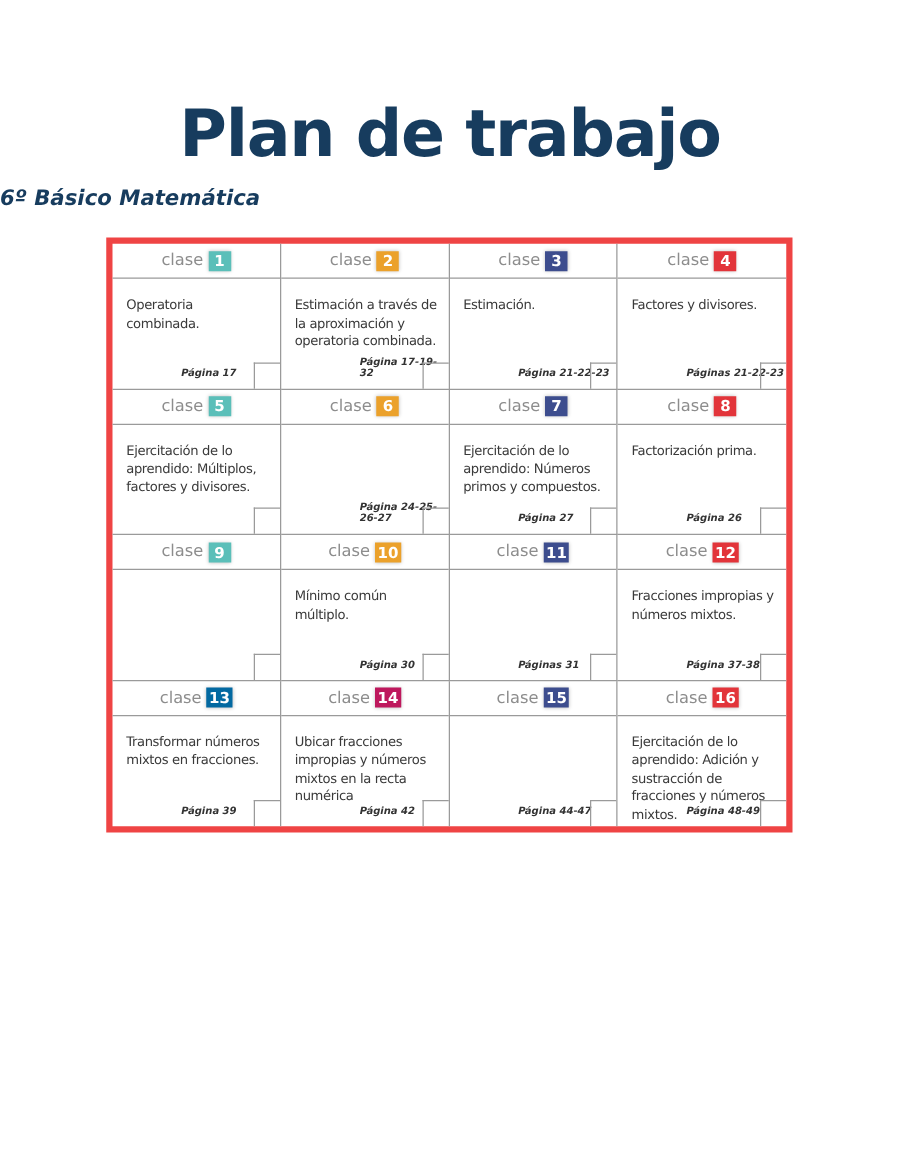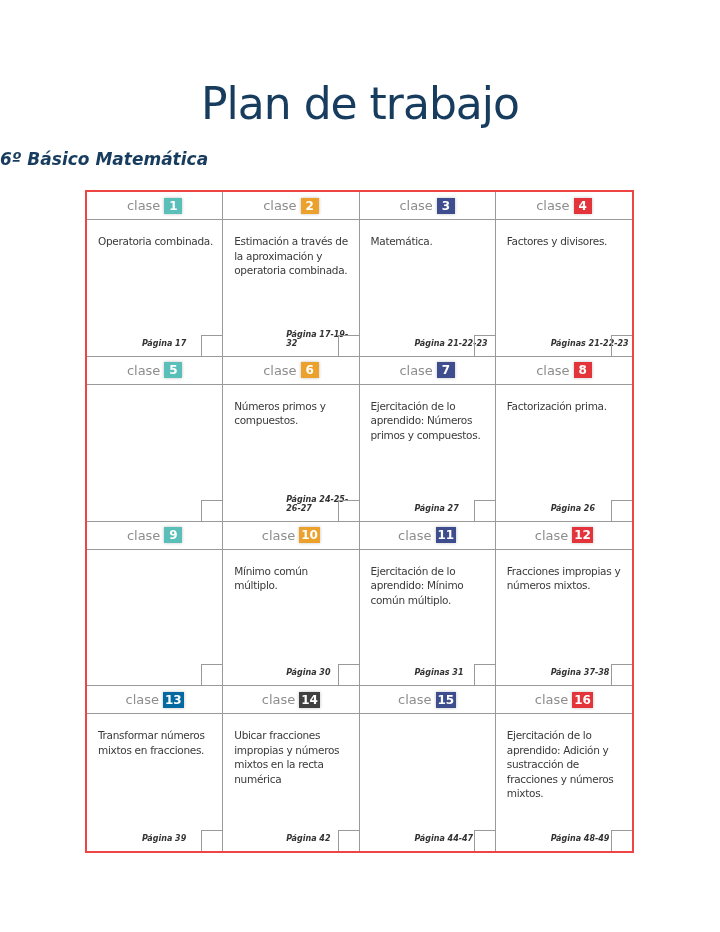--- a/index.html
+++ b/index.html
@@ -1,19 +1,19 @@
 <!DOCTYPE html>
 <html><head>
 <meta charset="utf-8">
 <style>
   html, body { margin:0; padding:0; background:#ffffff; }
   body { width:720px; height:932px; position:relative; font-family:"DejaVu Sans", sans-serif; overflow:hidden; }
-  .title { position:absolute; top:78px; left:0; width:720px; text-align:center; font-family:"DejaVu Sans", sans-serif; font-weight:normal; font-size:44px; color:#173c5e; letter-spacing:-1px; }
+  .title { position:absolute; top:78px; left:0; width:720px; text-align:center; font-family:"DejaVu Sans", sans-serif; font-weight:bold; font-size:52px; color:#173c5e; letter-spacing:-1px; }
   .subtitle { position:absolute; top:149px; left:0; width:720px; text-align:left; font-family:"DejaVu Sans", sans-serif; font-weight:bold; font-style:italic; font-size:17px; color:#173c5e; }
-  .grid { position:absolute; left:85px; top:190px; width:549px; height:663px; border:2px solid #ef4444; box-sizing:border-box; display:grid; grid-template-columns:repeat(4, 1fr); grid-template-rows:repeat(4, 1fr); }
+  .grid { position:absolute; left:85px; top:190px; width:549px; height:476px; border:5px solid #ef4444; box-sizing:border-box; display:grid; grid-template-columns:repeat(4, 1fr); grid-template-rows:repeat(4, 1fr); }
   .cell { position:relative; border-right:1px solid #9a9a9a; border-bottom:1px solid #9a9a9a; box-sizing:border-box; }
   .cell:nth-child(4n) { border-right:none; }
   .cell:nth-child(n+13) { border-bottom:none; }
   .head { height:28px; border-bottom:1px solid #9a9a9a; display:flex; align-items:center; justify-content:center; box-sizing:border-box; }
   .clase { font-family:"DejaVu Sans", sans-serif; font-size:13px; color:#8d8d8d; margin-right:4px; }
   .num { display:inline-block; min-width:14px; height:16px; padding:0 2px; color:#fff; font-weight:bold; font-size:12px; line-height:16px; text-align:center; box-shadow:0 0 3px rgba(0,0,0,0.25); }
   .desc { position:absolute; top:42px; left:11px; right:8px; font-family:"DejaVu Sans", sans-serif; font-size:10.5px; line-height:14.5px; color:#3a3a3a; letter-spacing:-0.3px; }
   .page { position:absolute; bottom:8px; left:11px; font-family:"DejaVu Sans", sans-serif; font-style:italic; font-weight:bold; font-size:8px; color:#333;margin-left:44px; }
   .page.indent { left:19px; }
   .check { position:absolute; right:0; bottom:0; width:21px; height:21px; border-left:1px solid #9a9a9a; border-top:1px solid #9a9a9a; box-sizing:border-box; }
@@ -41,47 +41,47 @@
       </div>
       <div class="desc">Estimación a través de la aproximación y operatoria combinada.</div>
       <div class="page indent">Página 17-19-32</div>
       <div class="check"></div>
     </div>
     <div class="cell">
       <div class="head">
         <span class="clase">clase</span>
         <span class="num" style="background: rgb(61, 77, 142);">3</span>
       </div>
-      <div class="desc">Matemática.</div>
+      <div class="desc">Estimación.</div>
       <div class="page">Página 21-22-23</div>
       <div class="check"></div>
     </div>
     <div class="cell">
       <div class="head">
         <span class="clase">clase</span>
         <span class="num" style="background: rgb(226, 52, 58);">4</span>
       </div>
       <div class="desc">Factores y divisores.</div>
       <div class="page">Páginas 21-22-23</div>
       <div class="check"></div>
     </div>
     <div class="cell">
       <div class="head">
         <span class="clase">clase</span>
         <span class="num" style="background: rgb(91, 191, 185);">5</span>
       </div>
+      <div class="desc">Ejercitación de lo aprendido: Múltiplos, factores y divisores.</div>
       <div class="page"></div>
       <div class="check"></div>
     </div>
     <div class="cell">
       <div class="head">
         <span class="clase">clase</span>
         <span class="num" style="background: rgb(235, 161, 43);">6</span>
       </div>
-      <div class="desc">Números primos y compuestos.</div>
       <div class="page indent">Página 24-25-26-27</div>
       <div class="check"></div>
     </div>
     <div class="cell">
       <div class="head">
         <span class="clase">clase</span>
         <span class="num" style="background: rgb(61, 77, 142);">7</span>
       </div>
       <div class="desc">Ejercitación de lo aprendido: Números primos y compuestos.</div>
       <div class="page">Página 27</div>
@@ -111,21 +111,20 @@
       </div>
       <div class="desc">Mínimo común múltiplo.</div>
       <div class="page indent">Página 30</div>
       <div class="check"></div>
     </div>
     <div class="cell">
       <div class="head">
         <span class="clase">clase</span>
         <span class="num" style="background: rgb(61, 77, 142);">11</span>
       </div>
-      <div class="desc">Ejercitación de lo aprendido: Mínimo común múltiplo.</div>
       <div class="page">Páginas 31</div>
       <div class="check"></div>
     </div>
     <div class="cell">
       <div class="head">
         <span class="clase">clase</span>
         <span class="num" style="background: rgb(226, 52, 58);">12</span>
       </div>
       <div class="desc">Fracciones impropias y números mixtos.</div>
       <div class="page">Página 37-38</div>
@@ -136,21 +135,21 @@
         <span class="clase">clase</span>
         <span class="num" style="background: #0369a1;">13</span>
       </div>
       <div class="desc">Transformar números mixtos en fracciones.</div>
       <div class="page">Página 39</div>
       <div class="check"></div>
     </div>
     <div class="cell">
       <div class="head">
         <span class="clase">clase</span>
-        <span class="num" style="background: #404040;">14</span>
+        <span class="num" style="background: #be185d;">14</span>
       </div>
       <div class="desc">Ubicar fracciones impropias y números mixtos en la recta numérica</div>
       <div class="page indent">Página 42</div>
       <div class="check"></div>
     </div>
     <div class="cell">
       <div class="head">
         <span class="clase">clase</span>
         <span class="num" style="background: rgb(61, 77, 142);">15</span>
       </div>

